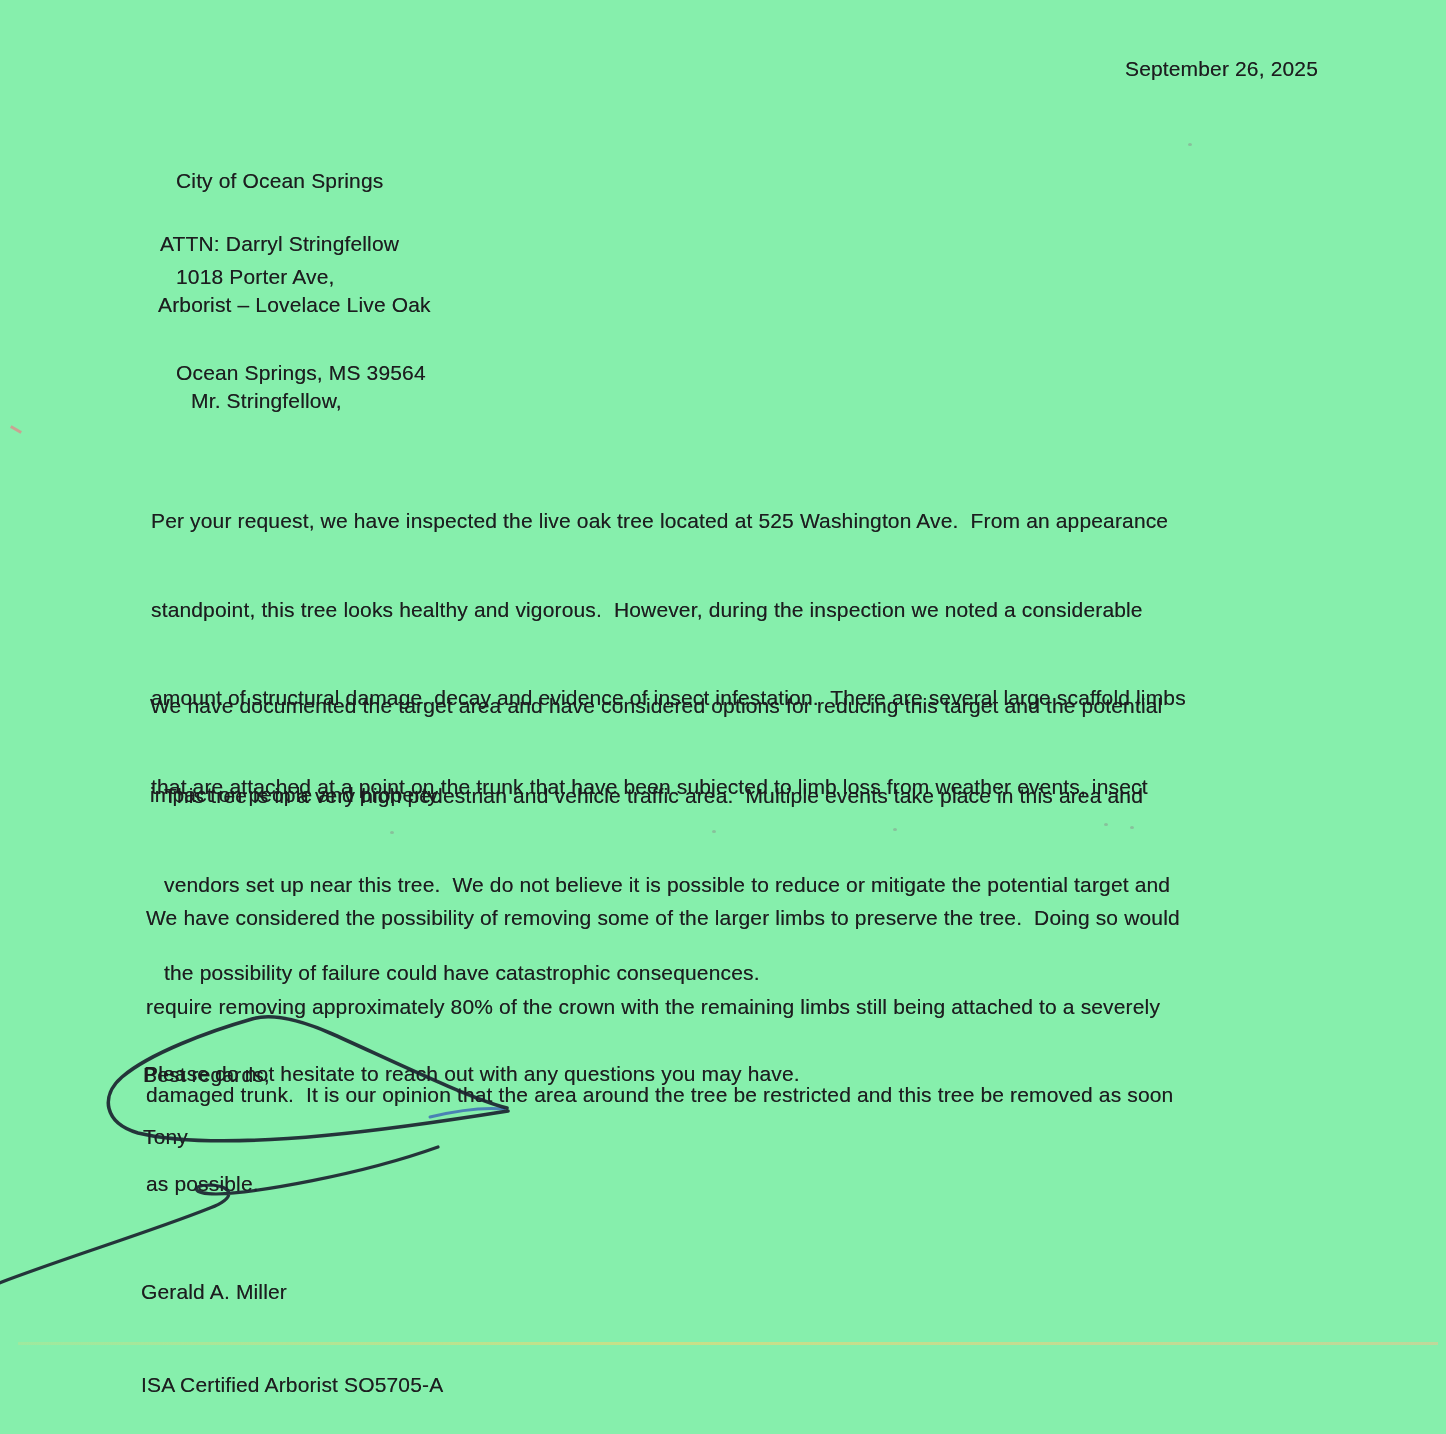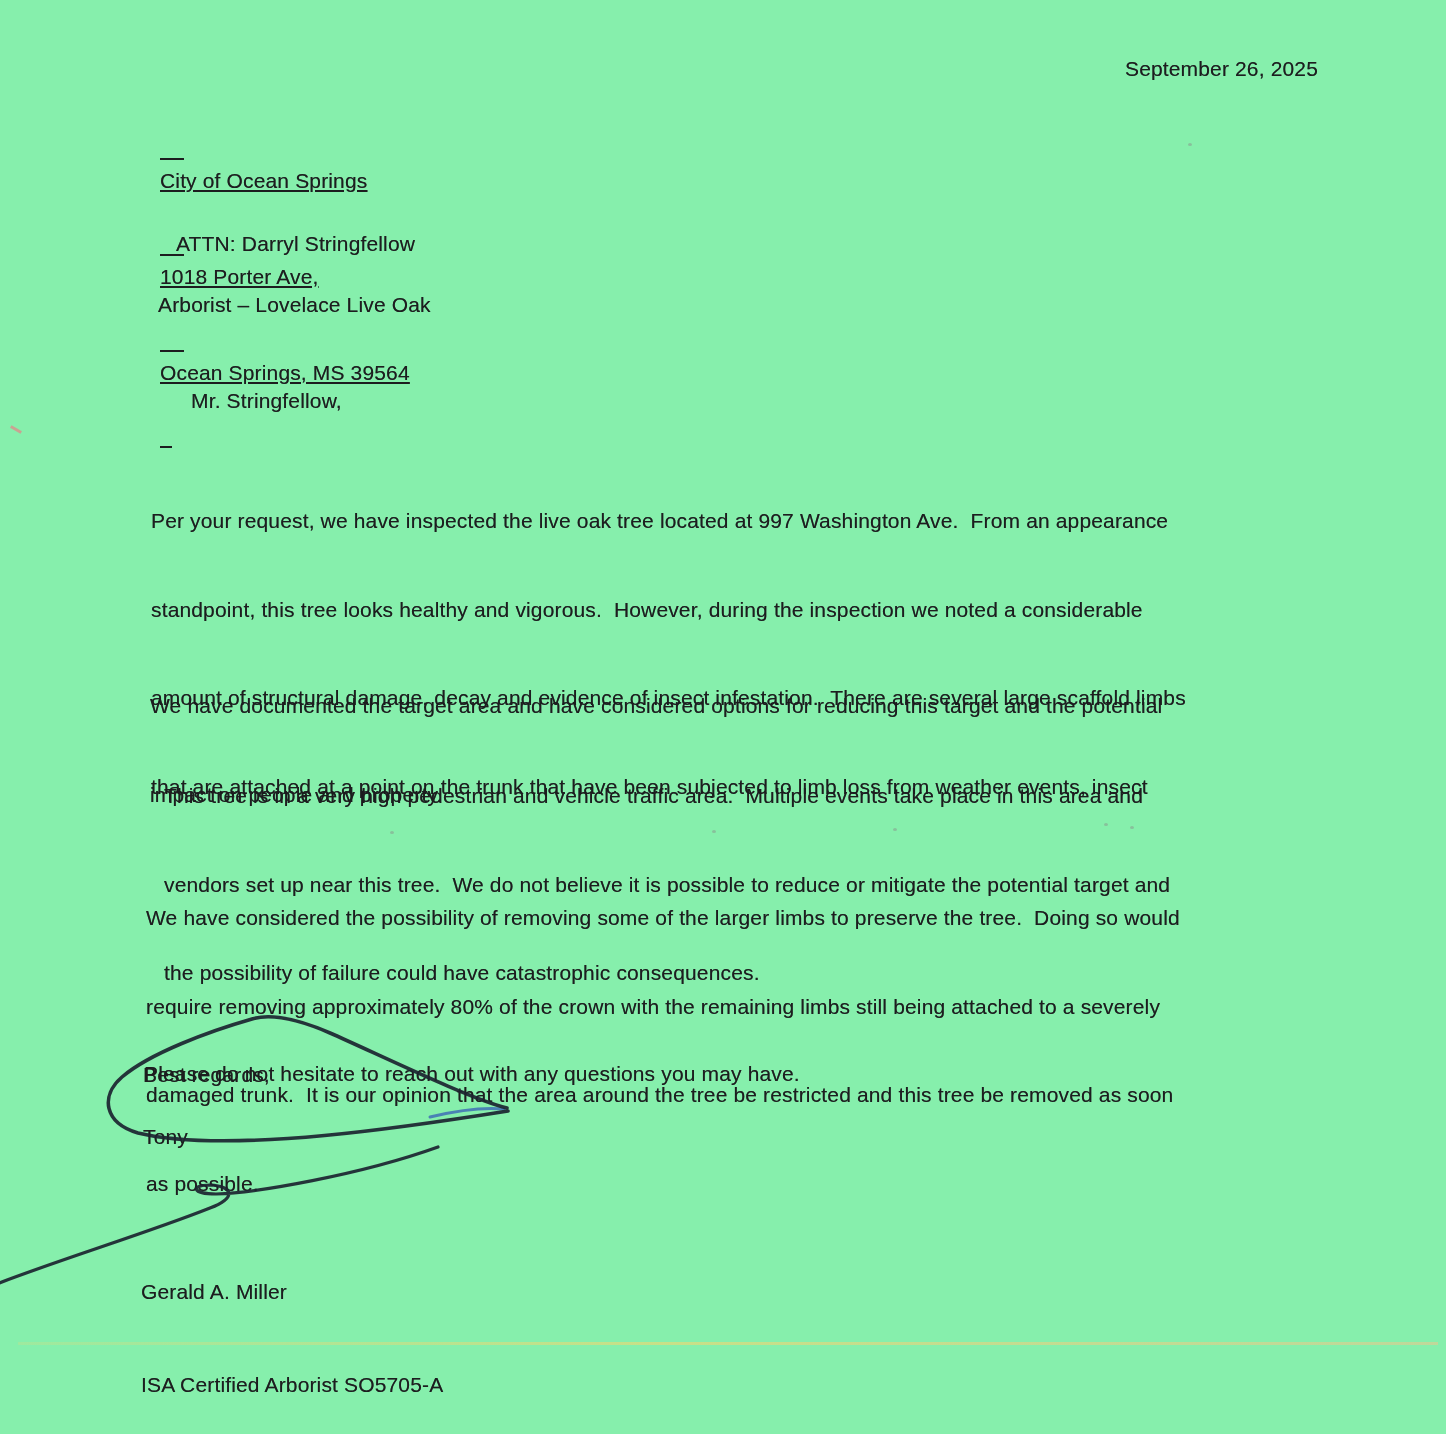--- a/index.html
+++ b/index.html
@@ -18,22 +18,22 @@
   }
   .txt {
     position: absolute;
     font-size: 21px;
     line-height: 29.5px;
     letter-spacing: 0.15px;
     white-space: pre;
     text-shadow: 0 0 0.4px rgba(20,20,25,0.55);
   }
   .date        { top: 54px;  right: 128px; text-align: right; }
-  .recipient   { top: 101px; left: 160px; line-height: 32px; text-decoration: underline; }
-  .attn        { top: 229px; left: 176px; text-align: right; }
+  .recipient   { top: 101px; left: 176px; line-height: 32px; }
+  .attn        { top: 229px; left: 160px; text-align: right; }
   .reference   { top: 290px; left: 158px; }
   .salutation  { top: 386px; left: 155px; margin-left: 36px; }
   .p1          { top: 447px; left: 151px; }
   .p2          { top: 632px; left: 150px; }
   .p3          { top: 722px; left: 164px; }
   .p4          { top: 844px; left: 146px; }
   .p5          { top: 1000px; left: 144px; }
   .closing     { top: 1060px; left: 143px; }
   .signed-name { top: 1122px; left: 143px; }
   .sig-block   { top: 1214px; left: 141px; line-height: 31px; }
@@ -104,21 +104,21 @@
     <div>Ocean Springs, MS 39564</div>
   </div>
 
   <div class="txt attn">ATTN: Darryl Stringfellow</div>
 
   <div class="txt reference">Arborist – Lovelace Live Oak</div>
 
   <div class="txt salutation">Mr. Stringfellow,</div>
 
   <div class="txt p1">
-    <div>Per your request, we have inspected the live oak tree located at 997 Washington Ave.  From an appearance</div>
+    <div>Per your request, we have inspected the live oak tree located at 525 Washington Ave.  From an appearance</div>
     <div>standpoint, this tree looks healthy and vigorous.  However, during the inspection we noted a considerable</div>
     <div>amount of structural damage, decay and evidence of insect infestation.  There are several large scaffold limbs</div>
     <div>that are attached at a point on the trunk that have been subjected to limb loss from weather events, insect</div>
   </div>
 
   <div class="txt p2">
     <div>We have documented the target area and have considered options for reducing this target and the potential</div>
     <div>impact on people and property.</div>
   </div>
 

